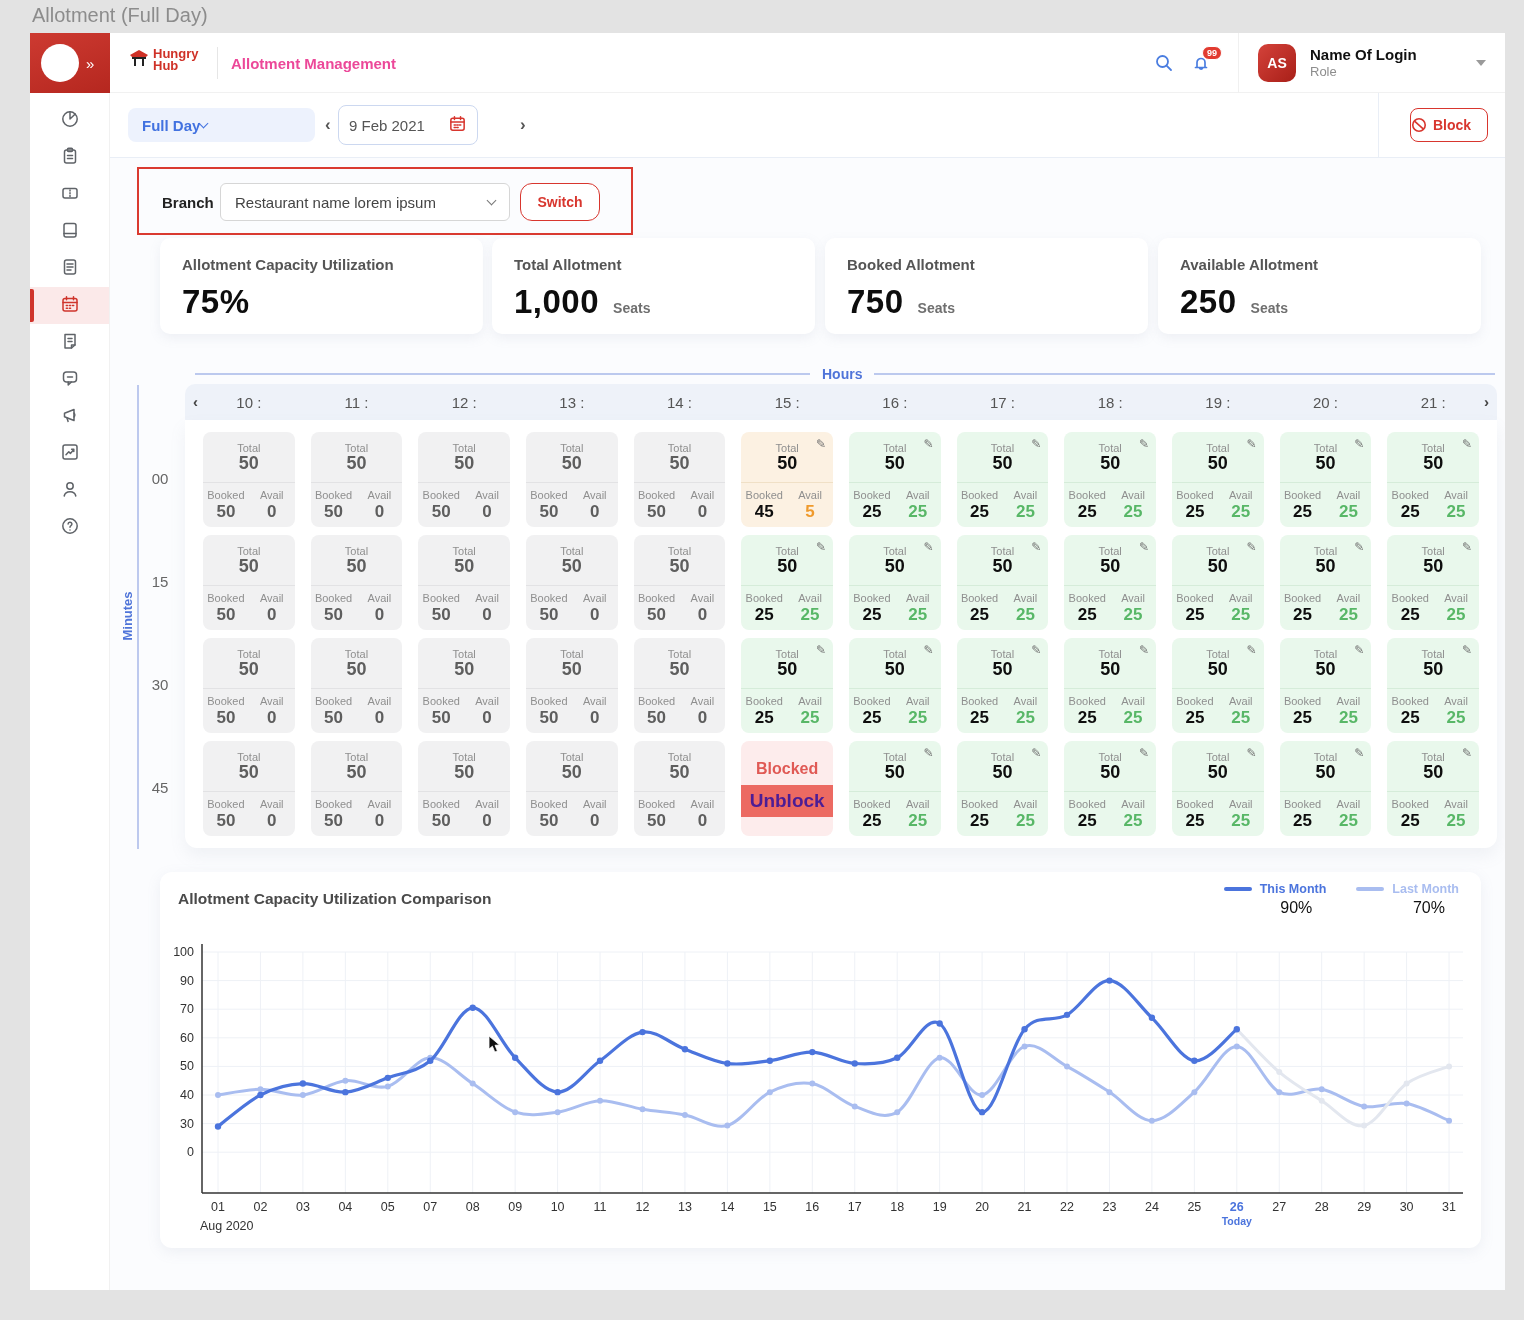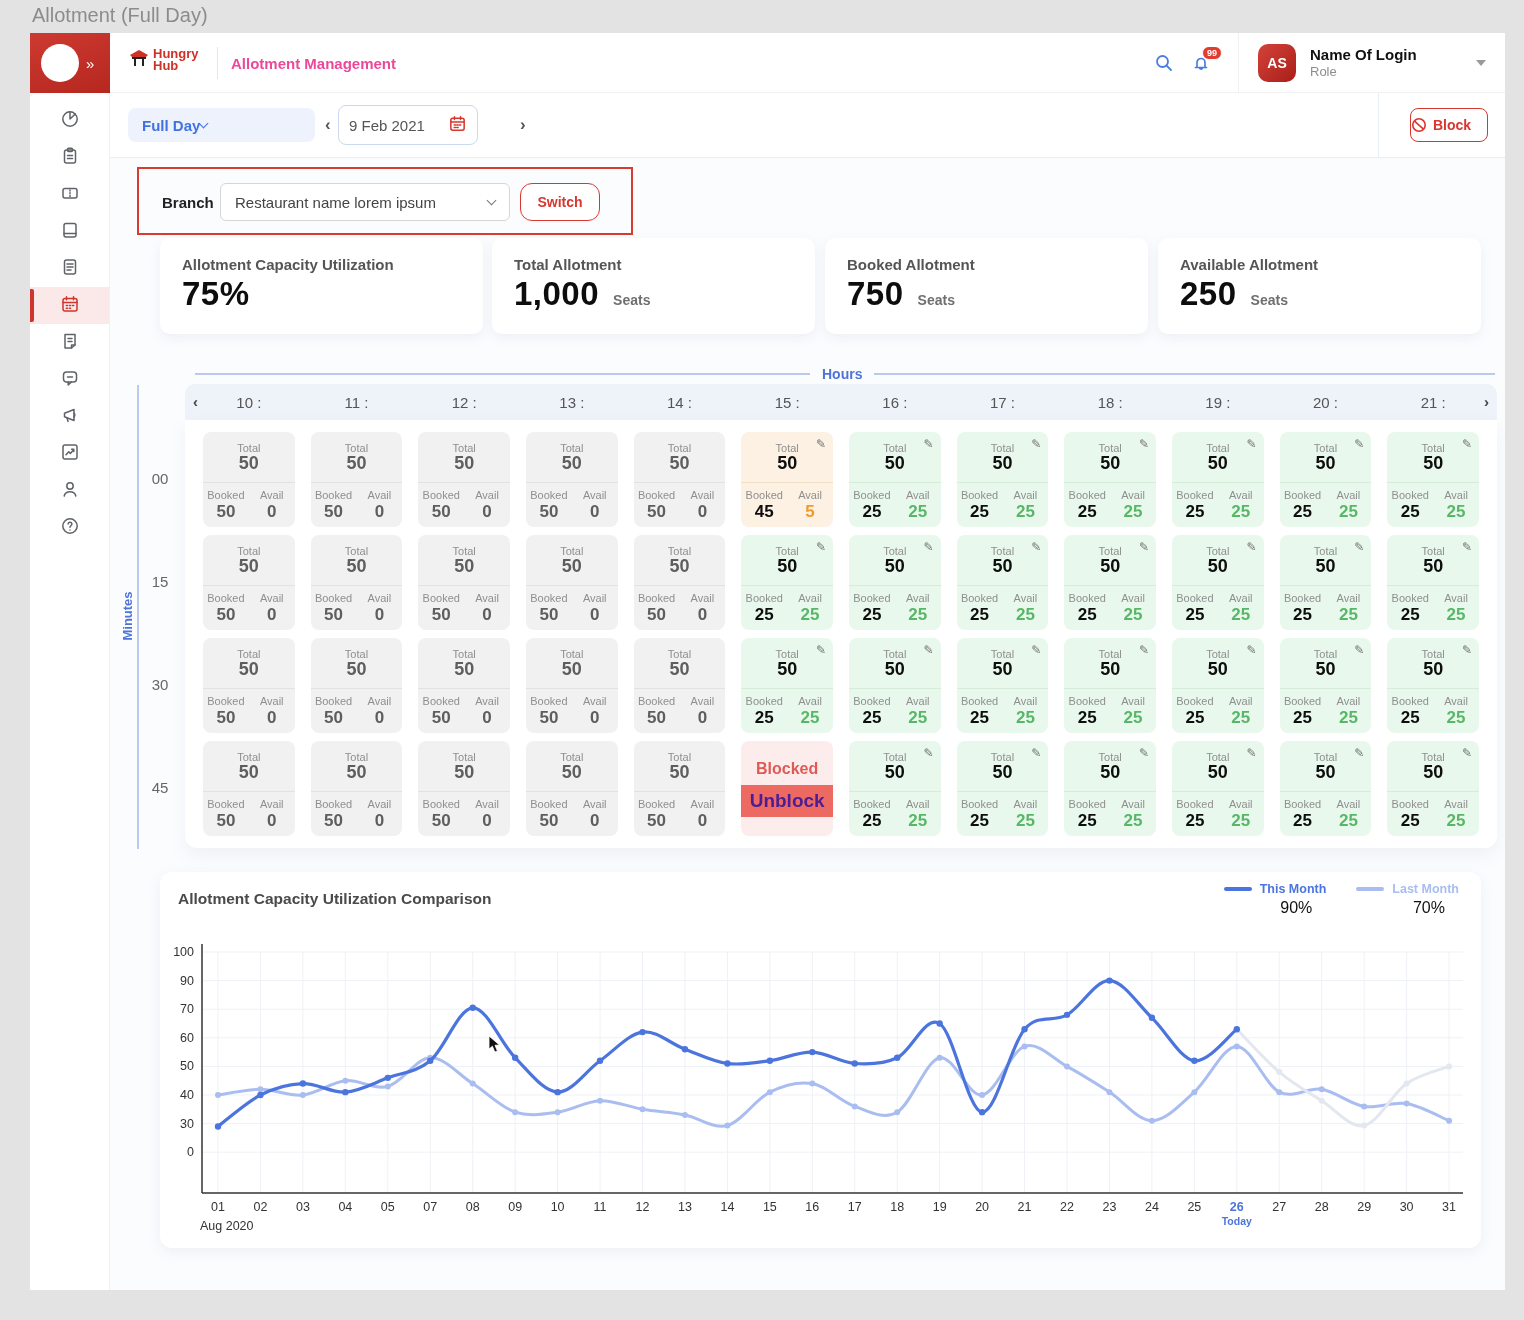--- a/index.html
+++ b/index.html
@@ -49,21 +49,21 @@
 
   .branch-box{position:absolute;left:27px;top:9px;width:496px;height:68px;border:2px solid #da3a30}
   .branch-label{position:absolute;left:23px;top:25px;font-size:15px;font-weight:bold;color:#222}
   .branch-select{position:absolute;left:81px;top:14px;width:290px;height:38px;border:1px solid #d6d6d6;border-radius:6px;background:#fff;display:flex;align-items:center;justify-content:space-between;padding:0 14px;cursor:pointer}
   .branch-select span{font-size:15px;color:#444}
   .branch-select .chev{border-color:#777}
   .switch-btn{position:absolute;left:381px;top:14px;width:80px;height:38px;border:1.5px solid #d8362e;border-radius:12px;background:#fff;color:#d8362e;font-size:14px;font-weight:bold;cursor:pointer}
 
   .statcard{position:absolute;top:80px;width:323px;height:96px;background:#fff;border-radius:10px;box-shadow:0 4px 12px rgba(140,150,170,.12);padding:18px 22px}
   .statcard .slabel{font-size:15px;font-weight:bold;color:#555}
-  .statrow{display:flex;align-items:baseline;gap:14px;margin-top:2px}
+  .statrow{display:flex;align-items:baseline;gap:14px;margin-top:10px}
   .statcard .svalue{font-size:33px;font-weight:bold;color:#0d0d0d;letter-spacing:.5px}
   .statcard .sunit{font-size:14px;font-weight:bold;color:#6f6f6f}
 
   .hours-axis{position:absolute;left:85px;top:208px;width:1300px;display:flex;align-items:center;gap:12px}
   .hours-axis .hline{flex:1;height:1.5px;background:#bcc9ee}
   .hours-axis .htxt{color:#4f74d9;font-size:14px;font-weight:bold;flex:0 0 auto}
   .hours-axis .hline.l{max-width:615px}
 
   .hour-strip{position:absolute;left:75px;top:226px;width:1312px;height:36px;background:#eef2f9;border-radius:10px 10px 0 0}
   .hour-strip .strip-chev{position:absolute;top:9px;font-size:15px;color:#444;font-weight:bold;cursor:pointer}

